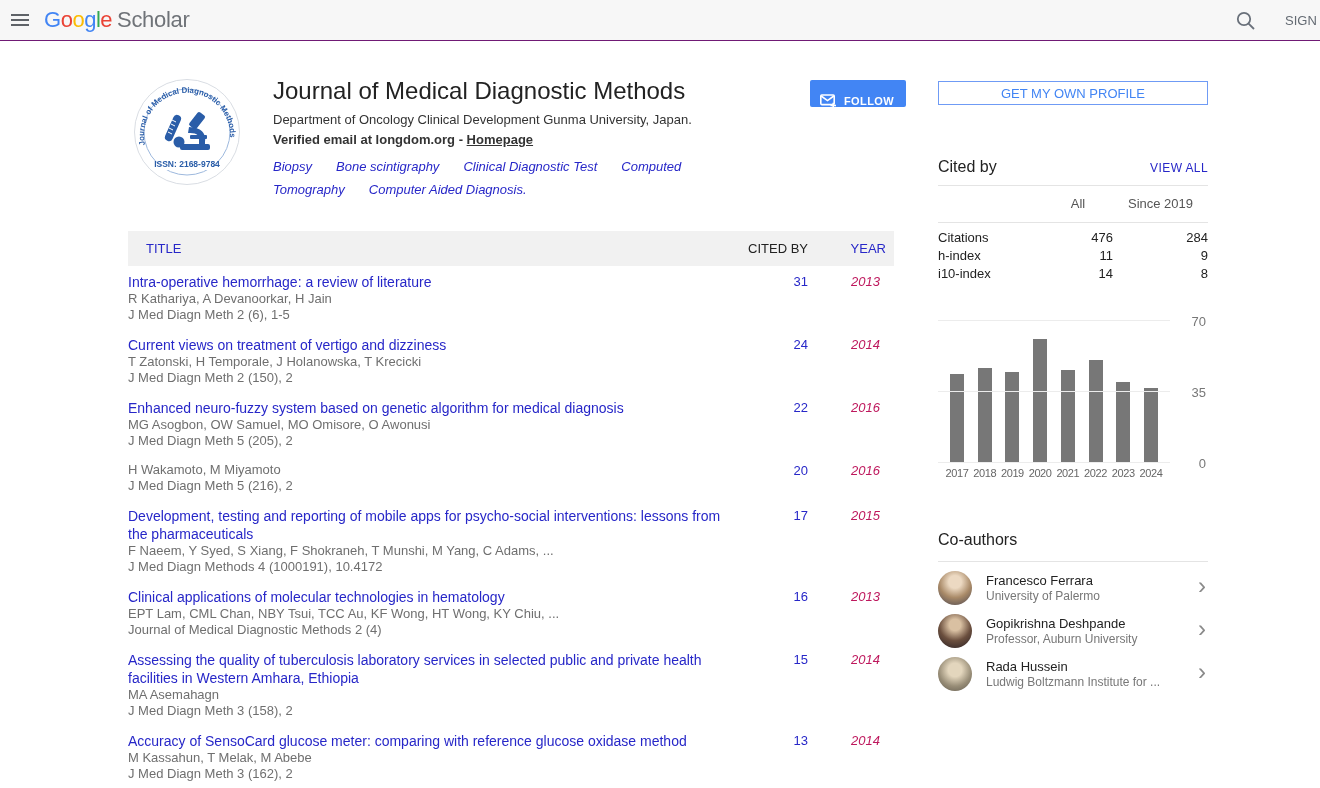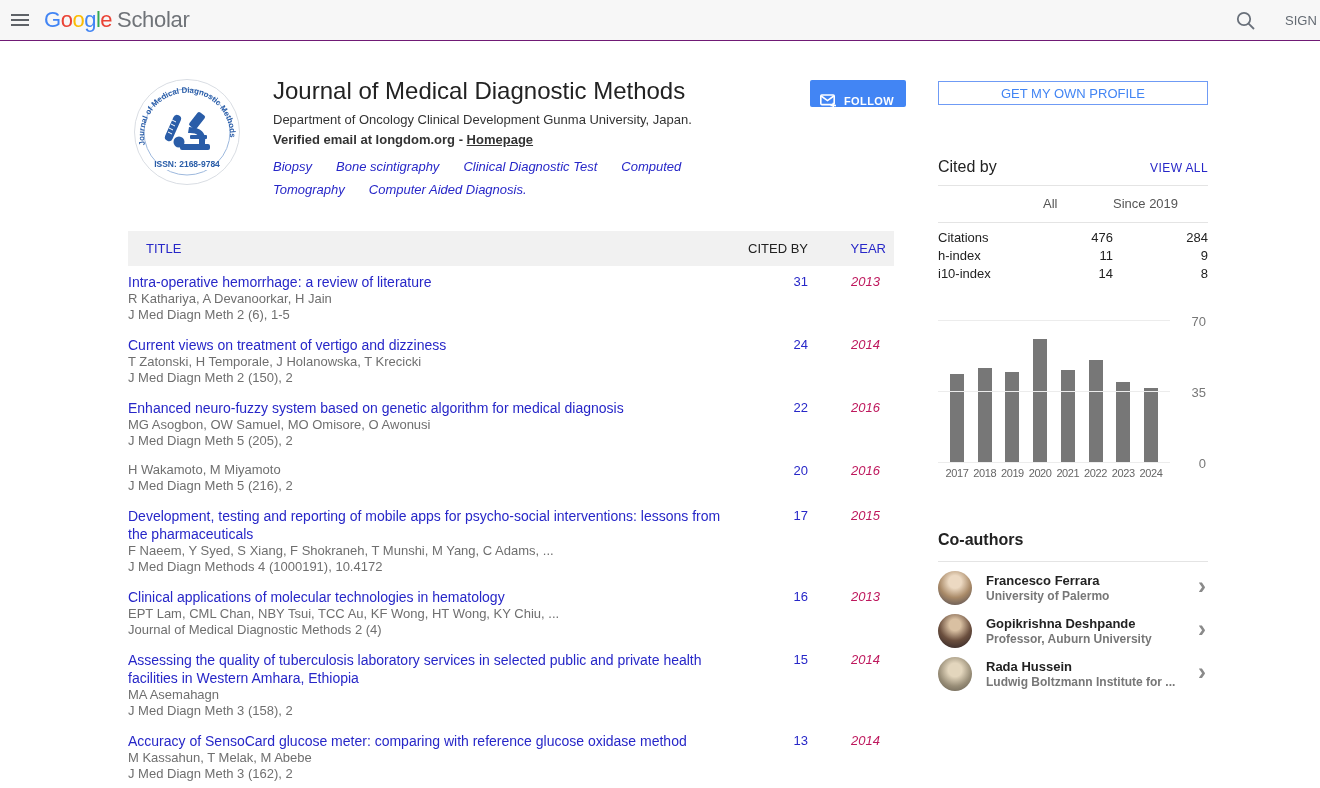--- a/index.html
+++ b/index.html
@@ -57,41 +57,41 @@
   .sidebar { position:absolute; left:938px; top:81px; width:270px; }
   .get-profile { width:270px; height:24px; background:#fff; border:1px solid #6f9bf5;
     color:#4285f4; font-size:13px; font-family:inherit; cursor:pointer; }
   .cited { margin-top:53px; }
   .cited-head { display:flex; justify-content:space-between; align-items:baseline;
     padding-bottom:9px; border-bottom:1px solid #e4e4e4; }
   .cited-title { font-size:16px; color:#222; }
   .view-all { font-size:12px; color:#2727c8; text-decoration:none; letter-spacing:.4px; cursor:pointer; }
   .cited-cols { display:grid; grid-template-columns:1fr 70px 95px; padding:10px 0 11px;
     border-bottom:1px solid #e4e4e4; font-size:13px; color:#555; }
-  .cited-cols span:nth-child(2), .cited-cols span:nth-child(3) { text-align:left; }
+  .cited-cols span:nth-child(2), .cited-cols span:nth-child(3) { text-align:center; }
   #cited-rows { padding-top:6px; }
   .crow { display:grid; grid-template-columns:1fr 70px 95px; font-size:13px; line-height:18px; color:#222; }
   .crow .num { text-align:right; }
 
   
   .chart { margin-top:38px; position:relative; height:158px; }
   .plot { position:relative; width:232px; height:142px; }
   .gridline { position:absolute; left:0; width:232px; height:1px; background:#ececec; }
   .bars { position:absolute; left:0; bottom:0; width:232px; height:142px;
     padding:0 6px; display:flex; justify-content:space-between; align-items:flex-end; }
   .bar-col { width:26px; display:flex; justify-content:center; align-items:flex-end; height:100%; }
   .bar { width:14px; background:#777; cursor:pointer; }
   .yearlbls { width:232px; padding:0 6px; display:flex; justify-content:space-between; margin-top:4px; }
   .yearlbls span { width:28px; text-align:center; font-size:11px; color:#666;
     letter-spacing:-0.4px; margin:0 -1px; }
   .ylabels span { position:absolute; left:238px; width:30px; text-align:right;
     font-size:13px; color:#777; }
 
   
-  .coauthors { margin-top:52px;font-weight:bold; }
+  .coauthors { margin-top:52px; }
   .co-title { font-size:16px; color:#222; padding-bottom:12px; border-bottom:1px solid #e4e4e4; }
   .co-row { display:flex; align-items:center; margin-top:9px; height:34px; cursor:pointer; }
   .co-avatar { width:34px; height:34px; border-radius:50%; flex:0 0 auto; }
   .av0 { background:radial-gradient(circle at 50% 32%, #ecd9c2 22%, #a98a68 55%, #46434e 100%); }
   .av1 { background:radial-gradient(circle at 50% 32%, #d9c0a2 20%, #6b4f3e 55%, #241d22 100%); }
   .av2 { background:radial-gradient(circle at 50% 38%, #e3d6bd 25%, #988d77 60%, #5c564a 100%); }
   .co-text { margin-left:14px; flex:1 1 auto; min-width:0; }
   .co-name { font-size:13px; color:#222; line-height:16px; white-space:nowrap; }
   .co-affil { font-size:12px; color:#777; line-height:15px; white-space:nowrap;
     overflow:hidden; text-overflow:ellipsis; }

